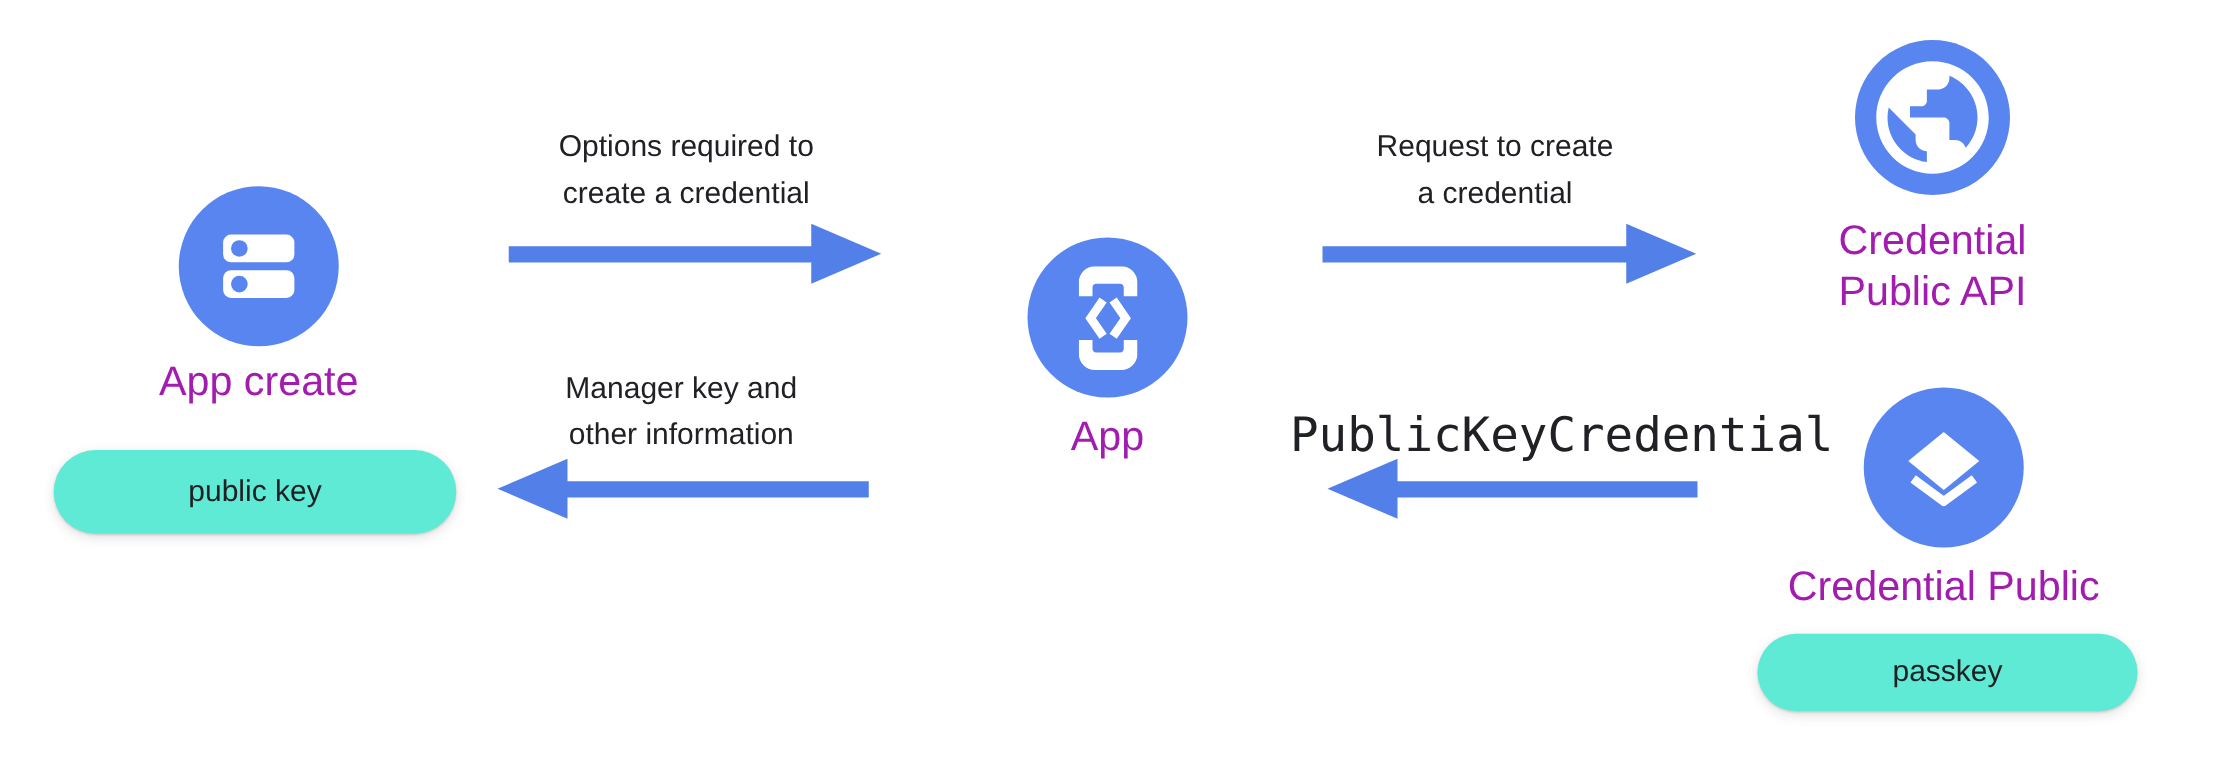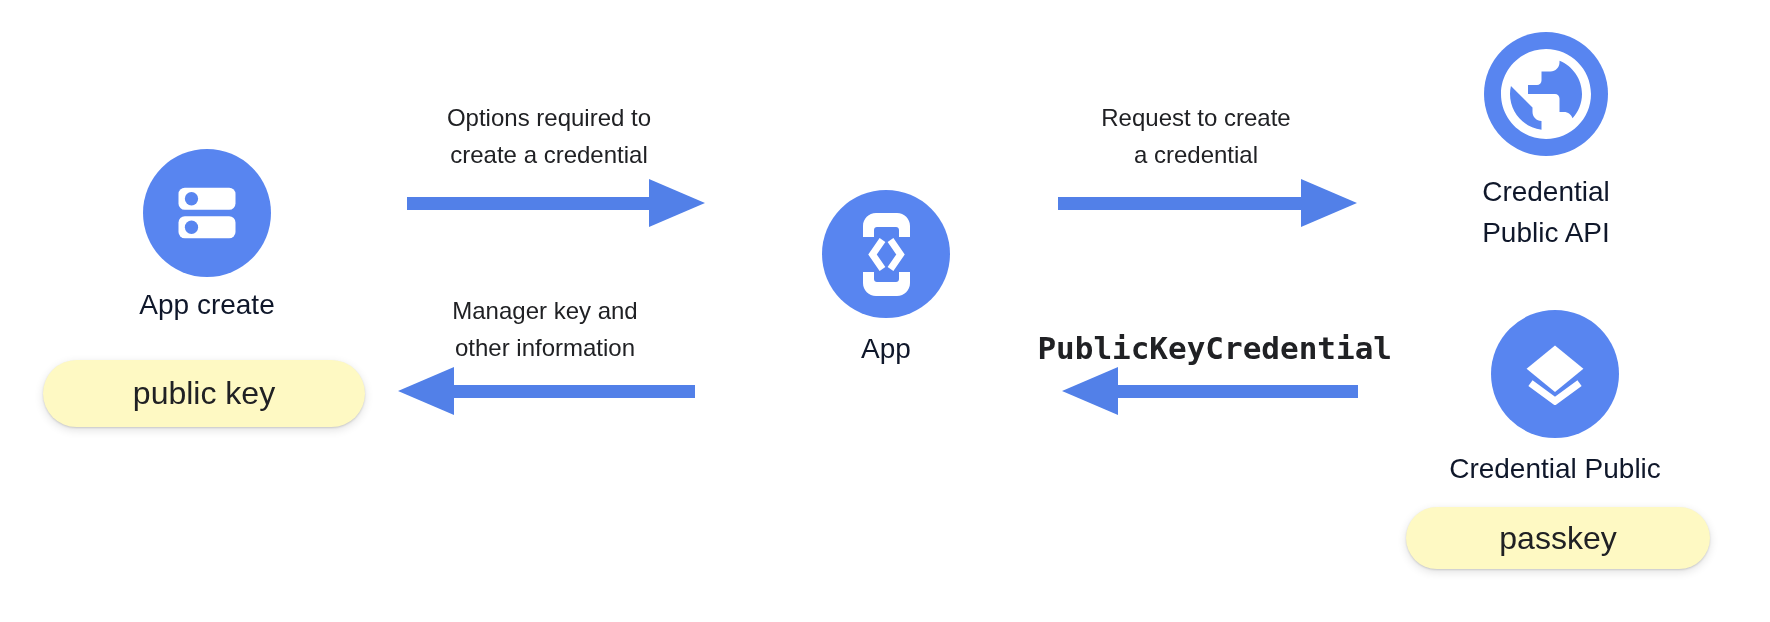--- a/index.html
+++ b/index.html
@@ -5,35 +5,35 @@
   html,body{margin:0;padding:0;background:#fff;}
   .canvas{
     position:relative;width:1770px;height:622px;background:#fff;overflow:hidden;
     font-family:"Liberation Sans",sans-serif;color:#202124;
   }
   .node-circle{
     position:absolute;border-radius:50%;background:#5885F0;
     display:flex;align-items:center;justify-content:center;
   }
   .node-label{
-    position:absolute;text-align:center;font-size:28px;line-height:41px;
-    font-weight:500;color:#0f172a;
+    position:absolute;text-align:center;font-size:33px;line-height:41px;
+    font-weight:500;color:#a21caf;
   }
   .pill{
-    position:absolute;background:#fef9c3;border-radius:40px;
+    position:absolute;background:#5eead4;border-radius:40px;
     box-shadow:0 1px 2px rgba(0,0,0,.14),0 3px 10px rgba(0,0,0,.12);
     display:flex;align-items:center;justify-content:center;
-    font-size:32px;font-weight:500;color:#202124;
+    font-size:24px;font-weight:500;color:#202124;
   }
   .arrow-label{
     position:absolute;text-align:center;font-size:24px;line-height:37px;color:#202124;
   }
   .mono-label{
-    position:absolute;text-align:right;color:#202124;
-    font-family:"DejaVu Sans Mono","Liberation Mono",monospace;font-size:31px;line-height:37px;font-weight:bold;
+    position:absolute;text-align:left;color:#202124;
+    font-family:"DejaVu Sans Mono","Liberation Mono",monospace;font-size:38px;line-height:37px;
   }
   .arrow{position:absolute;height:48px;}
   .arrow .shaft{position:absolute;top:17.5px;height:13px;background:#5280E8;}
   .arrow.right .shaft{left:0;right:52px;}
   .arrow.left  .shaft{right:0;left:52px;}
   .arrow .head{position:absolute;top:0;width:0;height:0;
     border-top:24px solid transparent;border-bottom:24px solid transparent;}
   .arrow.right .head{right:0;border-left:56px solid #5280E8;}
   .arrow.left  .head{left:0;border-right:56px solid #5280E8;}
 </style>

